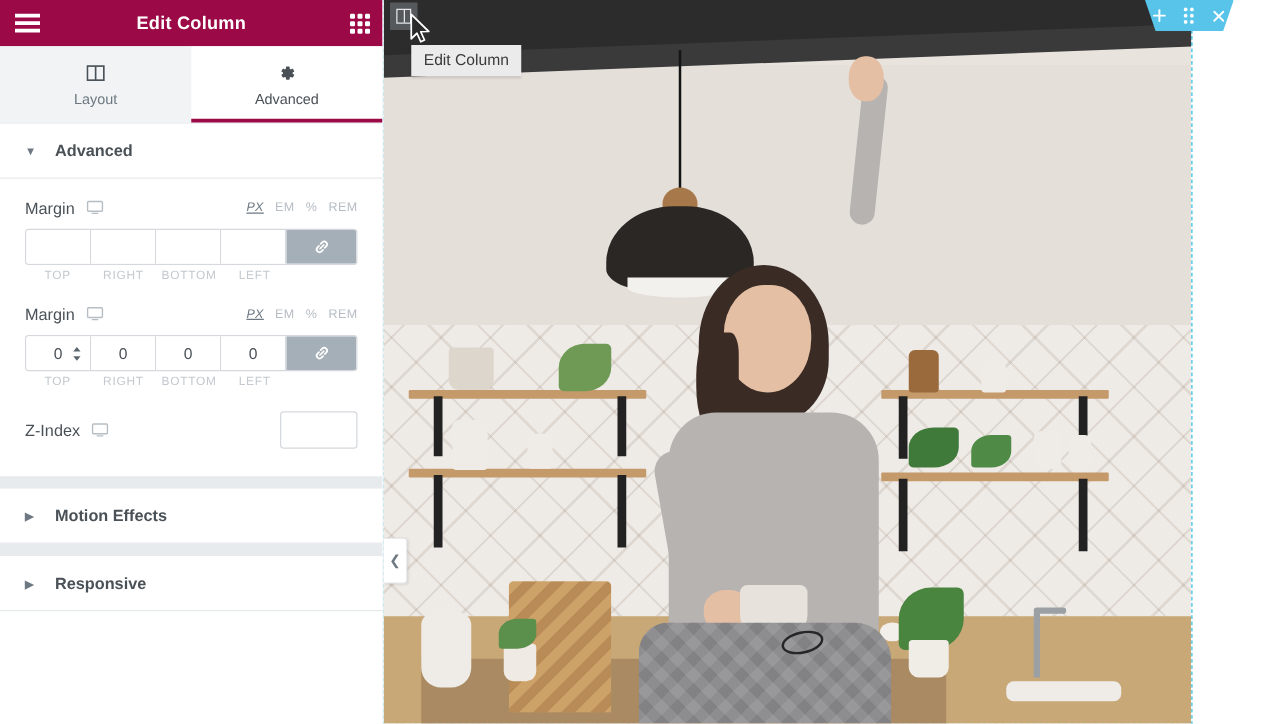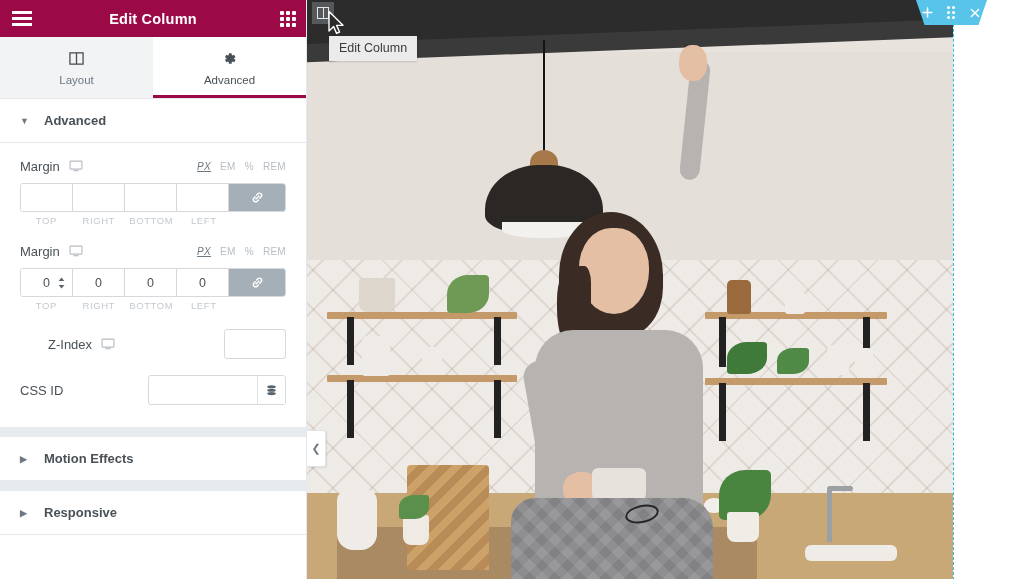--- a/index.html
+++ b/index.html
@@ -334,46 +334,33 @@
           </div>
           <div class="dim-labels">
             <span>TOP</span>
             <span>RIGHT</span>
             <span>BOTTOM</span>
             <span>LEFT</span>
             <span class="spacer"></span>
           </div>
         </div>
 
-        <div class="row-inline" style="margin-top:18px;margin-left:28px;">
+        <div class="row-inline" style="margin-top:18px;">
           <span class="ctl-label">Z-Index</span>
           <span class="device-ic">
             <svg width="14" height="14" viewBox="0 0 16 16">
                 <rect x="1.2" y="2.5" width="13.6" height="9" rx="1" fill="none" stroke="#b6bdc4" stroke-width="1.3"></rect>
                 <line x1="5" y1="13.4" x2="11" y2="13.4" stroke="#b6bdc4" stroke-width="1.3"></line>
               </svg>
           </span>
           <span class="field-wrap narrow" style="width:62px;">
             <input type="text" value="" style="">
           </span>
         </div>
 
-        <div class="row-inline">
-          <span class="ctl-label">CSS ID</span>
-          <span class="field-wrap">
-            <input type="text" value="" style="">
-            <span class="field-btn">
-              <svg width="13" height="13" viewBox="0 0 16 16" fill="#56636d">
-                <ellipse cx="8" cy="3.4" rx="5.2" ry="1.9"></ellipse>
-                  <ellipse cx="8" cy="7.6" rx="5.2" ry="1.9"></ellipse>
-                  <ellipse cx="8" cy="11.8" rx="5.2" ry="1.9"></ellipse>
-              </svg>
-            </span>
-          </span>
-        </div>
 
 
       </div>
 
       <div class="section-gap"></div>
 
       <div class="section-head">
         <span class="caret">▶</span>
         <span>Motion Effects</span>
       </div>

